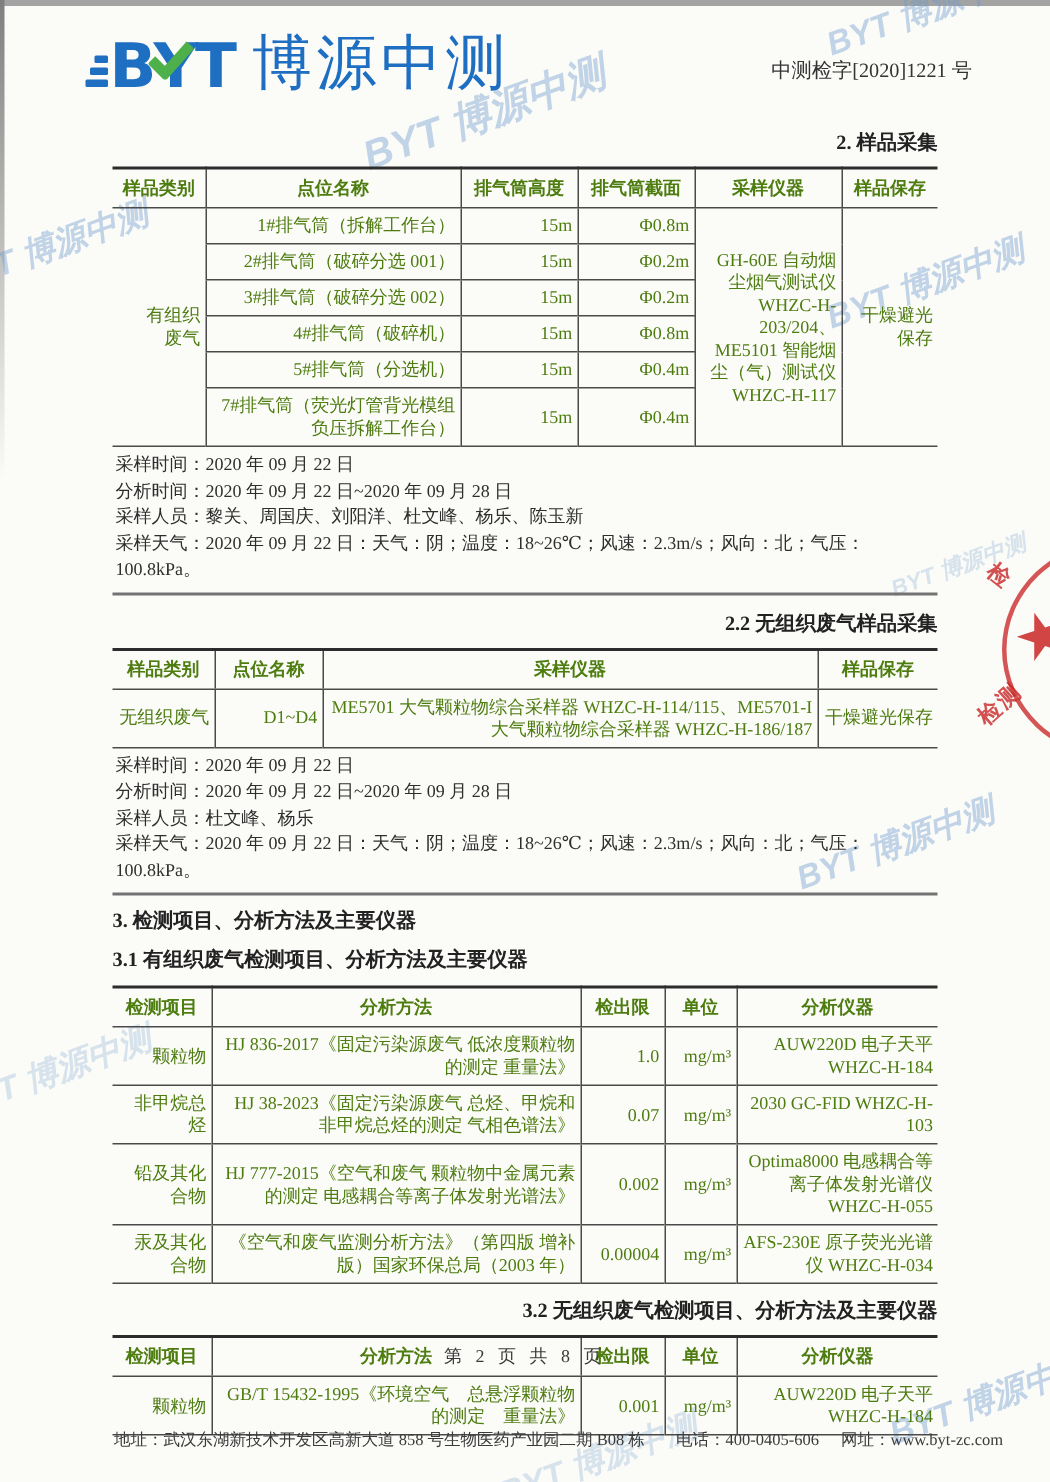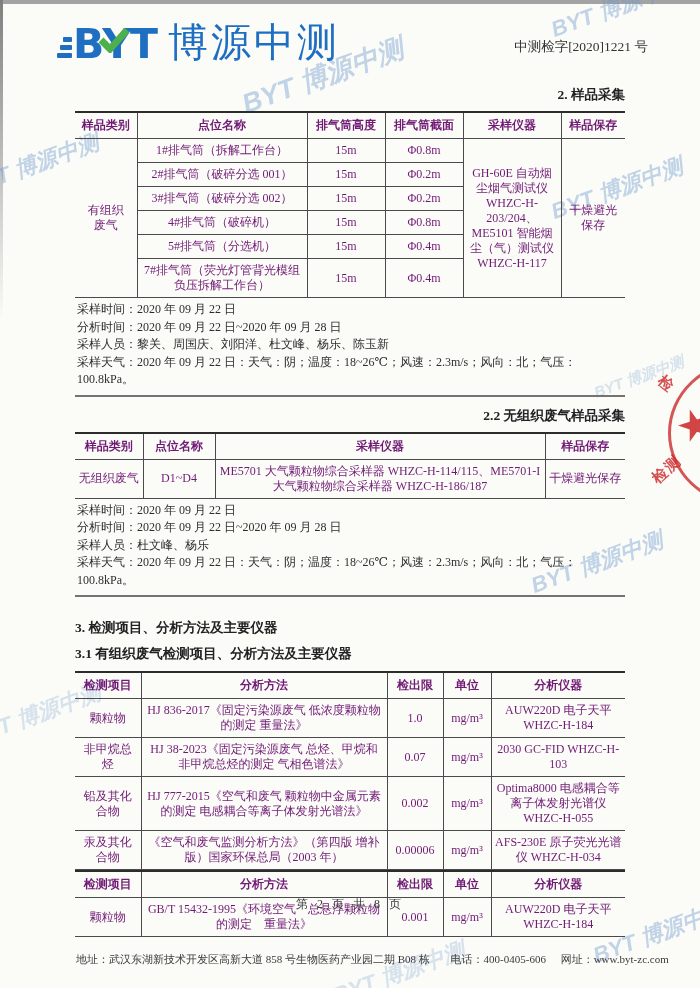--- a/index.html
+++ b/index.html
@@ -29,26 +29,26 @@
       line-height:.95;color:#1e6ec2;letter-spacing:-2px;display:flex;}
   .logo-y{position:relative;}
   .logo-check{position:absolute;left:-3px;top:-5px;}
   .logo-cn{font-family:"DejaVu Sans","Liberation Sans",sans-serif;font-weight:400;font-size:40px;line-height:1;
       color:#1e6ec2;letter-spacing:3px;margin-left:12px;padding-bottom:2px;}
   .doc-number{position:absolute;right:52px;top:38px;font-size:13.5px;color:#333;}
   
   .content{position:absolute;left:75px;top:86px;width:550px;}
   .h-sec{font-size:13.5px;font-weight:bold;color:#222;}
   .mb7{margin-bottom:7px;text-align:right;} .mb8{margin-bottom:8px;}
-  .mt10{margin-top:10px;} .mt12{margin-top:22px;} .mt9{margin-top:9px;}
+  .mt10{margin-top:10px;} .mt12{margin-top:8px;} .mt9{margin-top:9px;}
   
   table.doc{width:100%;border-collapse:collapse;border-top:2px solid #2c2c2c;border-bottom:1px solid #4a4a4a;
-      font-size:12px;color:#701a75;table-layout:fixed;}
+      font-size:12px;color:#4d7c0f;table-layout:fixed;}
   table.doc th{font-weight:bold;padding:4px 2px;border-bottom:1px solid #4a4a4a;text-align:center;}
-  table.doc td{padding:4px 3px;text-align:center;border-top:1px solid #4a4a4a;line-height:15px;vertical-align:middle;}
+  table.doc td{padding:4px 3px;text-align:right;border-top:1px solid #4a4a4a;line-height:15px;vertical-align:middle;}
   table.doc .vl{border-left:1px solid #4a4a4a;}
   .prewrap{white-space:pre-line;}
   
   .meta{border-bottom:2px solid #737373;padding:3px 2px 6px;font-size:12px;}
   .meta div{line-height:17.5px;}
   
   .page-indicator{position:absolute;top:896px;left:0;width:700px;text-align:center;font-size:12px;letter-spacing:3px;color:#3a3a3a;}
   .address-line{position:absolute;top:952px;left:76px;width:560px;font-size:11px;color:#3a3a3a;white-space:nowrap;}
   .address-line span{margin-right:0;}
   .address-line .gap1{margin-left:18px;} .address-line .gap2{margin-left:12px;}
@@ -230,27 +230,28 @@
       <tr>
         <td>铅及其化合物</td>
         <td class="vl">HJ 777-2015《空气和废气 颗粒物中金属元素的测定 电感耦合等离子体发射光谱法》</td>
         <td class="vl">0.002</td>
         <td class="vl">mg/m³</td>
         <td class="vl">Optima8000 电感耦合等离子体发射光谱仪 WHZC-H-055</td>
       </tr>
       <tr>
         <td>汞及其化合物</td>
         <td class="vl">《空气和废气监测分析方法》（第四版 增补版）国家环保总局（2003 年）</td>
-        <td class="vl">0.00006</td>
+        <td class="vl">0.00004</td>
         <td class="vl">mg/m³</td>
         <td class="vl">AFS-230E 原子荧光光谱仪 WHZC-H-034</td>
       </tr>
     </tbody>
   </table>
 
+  <div class="h-sec mt9 mb7">3.2 无组织废气检测项目、分析方法及主要仪器</div>
 
   <table class="doc">
     <colgroup>
         <col style="width:66px">
         <col style="width:246px">
         <col style="width:56px">
         <col style="width:48px">
         <col style="width:134px">
       </colgroup>
     <thead>

